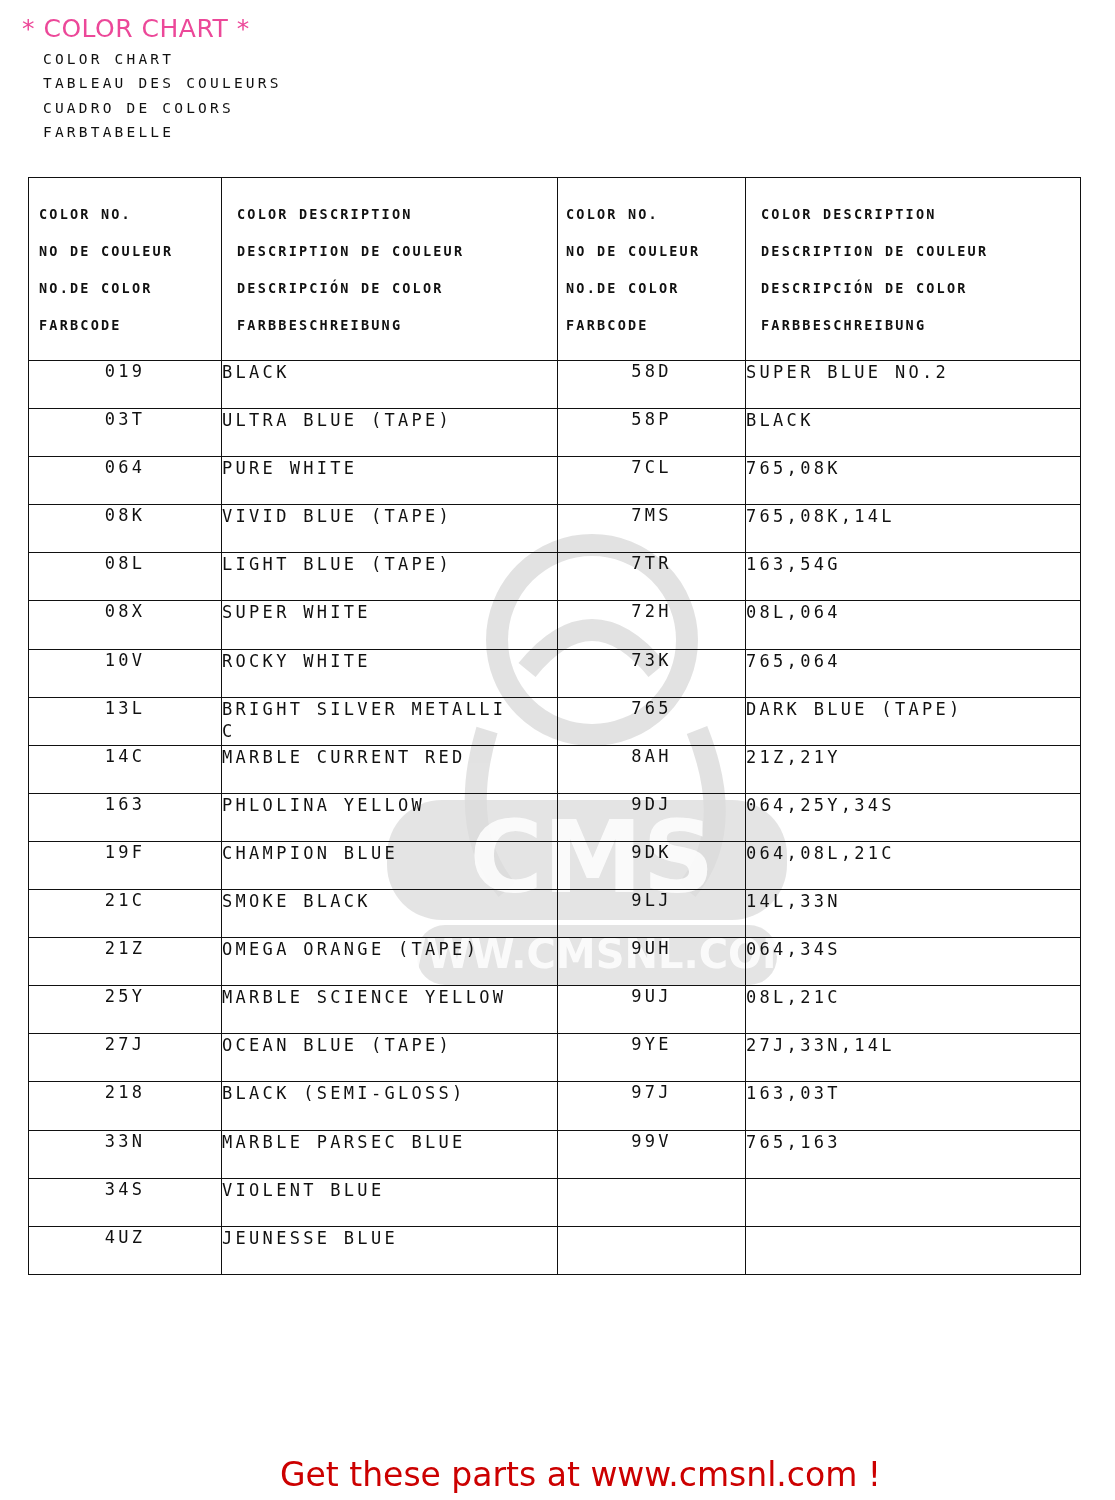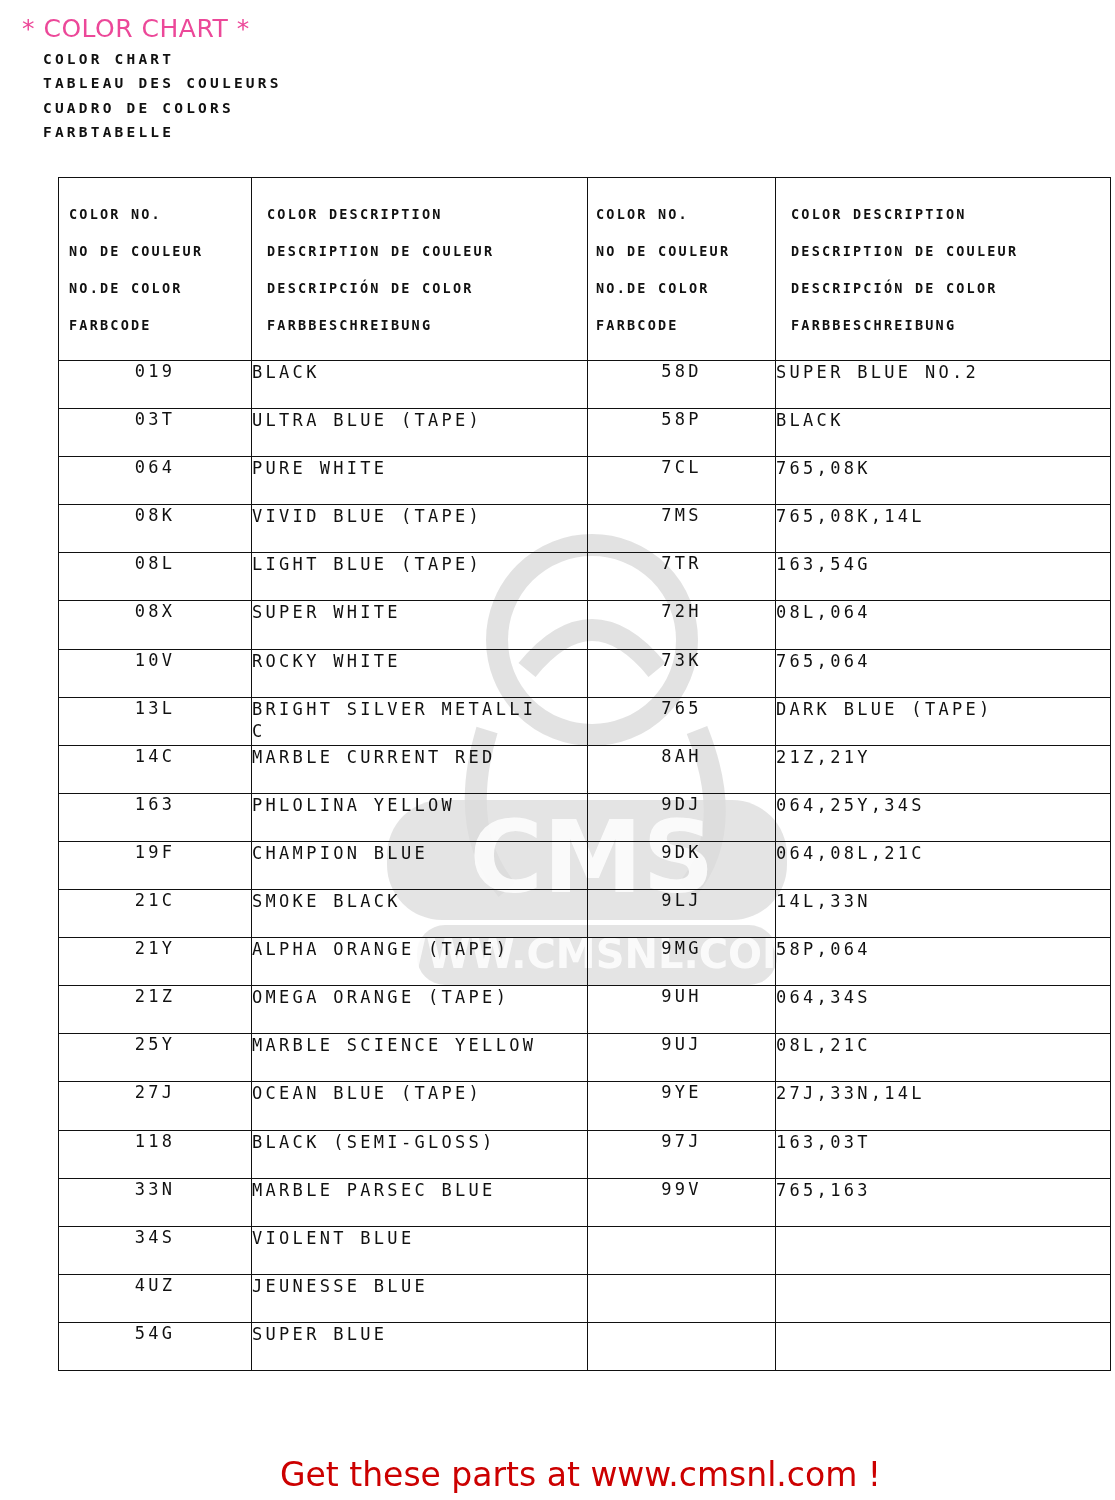--- a/index.html
+++ b/index.html
@@ -1,22 +1,22 @@
 <!DOCTYPE html>
 <html><head>
 <meta charset="utf-8">
 <style>
   html, body { margin:0; padding:0; background:#ffffff; }
   body { width:1115px; height:1500px; position:relative; overflow:hidden; font-family:"DejaVu Sans Mono", monospace; color:#111; }
   .page-title { position:absolute; left:22px; top:14px; font-family:"DejaVu Sans", sans-serif; font-size:25px; color:#ec4899; letter-spacing:0.5px; }
   .subtitles { position:absolute; left:43px; top:47px; }
-  .subtitle { font-family:"DejaVu Sans Mono", monospace; font-weight:bold; font-size:14.5px; letter-spacing:3.2px; height:24.3px; line-height:24.3px; color:#111; }
+  .subtitle { font-family:"DejaVu Sans Mono", monospace; font-weight:normal; font-size:14.5px; letter-spacing:3.2px; height:24.3px; line-height:24.3px; color:#111; }
   .watermark { position:absolute; left:367px; top:530px; width:440px; height:460px; pointer-events:none; }
   .watermark svg { width:100%; height:100%; }
-  table.chart { position:absolute; left:58px; top:177px; width:1052px; border-collapse:collapse; table-layout:fixed; }
+  table.chart { position:absolute; left:28px; top:177px; width:1052px; border-collapse:collapse; table-layout:fixed; }
   table.chart td, table.chart th { border:1.6px solid #111; padding:0; vertical-align:top; }
   table.chart th { height:182px; text-align:left; font-weight:bold; font-size:13.5px; letter-spacing:2.2px; }
   .hdr-line { height:37px; line-height:37px; white-space:nowrap; }
   .hdr-wrap { padding:18px 0 0 10px; }
   table.chart td { height:47.1px; font-size:17px; letter-spacing:3.3px; }
   .code { text-align:center; padding-top:5px;border-radius:8px; }
   .code-l { padding-right:14px; }
   .code-r { padding-right:0px; }
   .desc { padding:5px 0 0 15px; line-height:22px; white-space:pre-line; word-break:break-all; }
   .footer { position:absolute; left:0; width:1115px; top:1455px; text-align:center; font-family:"DejaVu Sans", sans-serif; font-size:33px; color:#cc0000;margin-left:23px; }
@@ -161,45 +161,39 @@
         <td class="code code-r">9DK</td>
         <td class="desc">064,08L,21C</td>
       </tr>
       <tr>
         <td class="code code-l">21C</td>
         <td class="desc">SMOKE BLACK</td>
         <td class="code code-r">9LJ</td>
         <td class="desc">14L,33N</td>
       </tr>
       <tr>
-        <td class="code code-l">21Y</td>
-        <td class="desc">ALPHA ORANGE (TAPE)</td>
-        <td class="code code-r">9MG</td>
-        <td class="desc">58P,064</td>
-      </tr>
-      <tr>
         <td class="code code-l">21Z</td>
         <td class="desc">OMEGA ORANGE (TAPE)</td>
         <td class="code code-r">9UH</td>
         <td class="desc">064,34S</td>
       </tr>
       <tr>
         <td class="code code-l">25Y</td>
         <td class="desc">MARBLE SCIENCE YELLOW</td>
         <td class="code code-r">9UJ</td>
         <td class="desc">08L,21C</td>
       </tr>
       <tr>
         <td class="code code-l">27J</td>
         <td class="desc">OCEAN BLUE (TAPE)</td>
         <td class="code code-r">9YE</td>
         <td class="desc">27J,33N,14L</td>
       </tr>
       <tr>
-        <td class="code code-l">118</td>
+        <td class="code code-l">218</td>
         <td class="desc">BLACK (SEMI-GLOSS)</td>
         <td class="code code-r">97J</td>
         <td class="desc">163,03T</td>
       </tr>
       <tr>
         <td class="code code-l">33N</td>
         <td class="desc">MARBLE PARSEC BLUE</td>
         <td class="code code-r">99V</td>
         <td class="desc">765,163</td>
       </tr>
@@ -208,22 +202,16 @@
         <td class="desc">VIOLENT BLUE</td>
         <td class="code code-r"></td>
         <td class="desc"></td>
       </tr>
       <tr>
         <td class="code code-l">4UZ</td>
         <td class="desc">JEUNESSE BLUE</td>
         <td class="code code-r"></td>
         <td class="desc"></td>
       </tr>
-      <tr>
-        <td class="code code-l">54G</td>
-        <td class="desc">SUPER BLUE</td>
-        <td class="code code-r"></td>
-        <td class="desc"></td>
-      </tr>
     </tbody>
 </table>
 
 <div class="footer">Get these parts at www.cmsnl.com !</div>
 
 </body></html>

